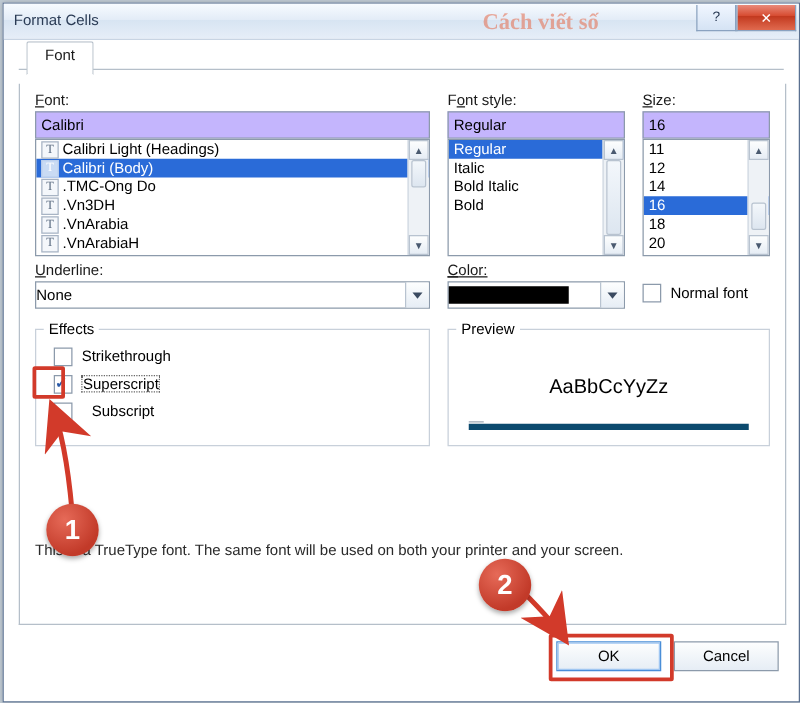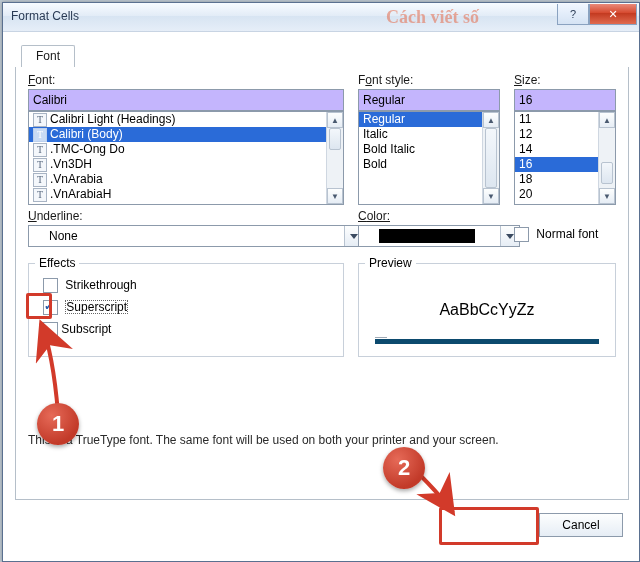--- a/index.html
+++ b/index.html
@@ -64,21 +64,21 @@
     color: #2a3b55;
   }
   .win-btn.close {
     width: 46px;
     background: linear-gradient(#e98a7a, #d6492e 45%, #c33a20 46%, #e06a4f);
     color: #fff;
   }
   .tab-strip {
     position: absolute;
     left: 12px;
-    top: 40px;
+    top: 28px;
     width: 612px;
     height: 24px;
     border-bottom: 1px solid #b5bfc9;
   }
   .tab {
     position: absolute;
     left: 6px;
     top: 2px;
     height: 22px;
     padding: 3px 14px 0 14px;
@@ -172,21 +172,21 @@
     border: 1px solid #a8b4c4;
     background: #f4f7fb;
   }
   .combo {
     position: absolute;
     border: 1px solid #8c9aab;
     background: #fff;
     height: 20px;
     display: flex;
     align-items: center;
-    padding-left: 20px;
+    padding-left: 0;
   }
   .combo .drop {
     position: absolute;
     right: 0;
     top: 0;
     width: 18px;
     height: 20px;
     border-left: 1px solid #b8c3d0;
     background: linear-gradient(#fdfefe, #e6edf5);
     display: flex;
@@ -415,35 +415,38 @@
       <div style="position:absolute; left:14px; top:14px;">
         <span class="checkbox"></span>
         <span style="margin-left:4px;">Stri<span class="ul" style="text-transform:lowercase;">K</span>ethrough</span>
       </div>
       <div style="position:absolute; left:14px; top:36px;">
         <span class="checkbox checked"></span>
         <span class="dotted-focus" style="margin-left:4px; padding:0 1px;">Sup<span class="ul" style="text-transform:lowercase;">E</span>rscript</span>
       </div>
       <div style="position:absolute; left:14px; top:58px;">
         <span class="checkbox"></span>
-        <span style="margin-left:0;">Su<span class="ul" style="text-transform:lowercase;">B</span>script</span>
+        <span style="margin-left:12px;">Su<span class="ul" style="text-transform:lowercase;">B</span>script</span>
       </div>
     </div>
 
     <div class="groupbox" style="left:342px; top:196px; width:256px; height:92px;">
       <div class="legend">Preview</div>
       <div class="preview-box">
         <span>AaBbCcYyZz</span>
       </div>
     </div>
 
     <div class="info-text">This is a TrueType font.  The same font will be used on both your printer and your screen.</div>
 
   </div>
 
+  <div class="btn focus" style="left:442px; top:510px; width:82px;">
+    <span>OK</span>
+  </div>
   <div class="btn" style="left:536px; top:510px; width:82px;">
     <span>Cancel</span>
   </div>
 
   <div class="callout" style="left:23px; top:290px; width:20px; height:20px;"></div>
   <div class="callout" style="left:436px; top:504px; width:94px; height:32px;"></div>
 
   <svg class="arrow-svg" style="left:0; top:0;" width="640" height="562">
     <defs>
       <marker id="ah" markerWidth="12" markerHeight="12" refX="9" refY="5" orient="auto">

